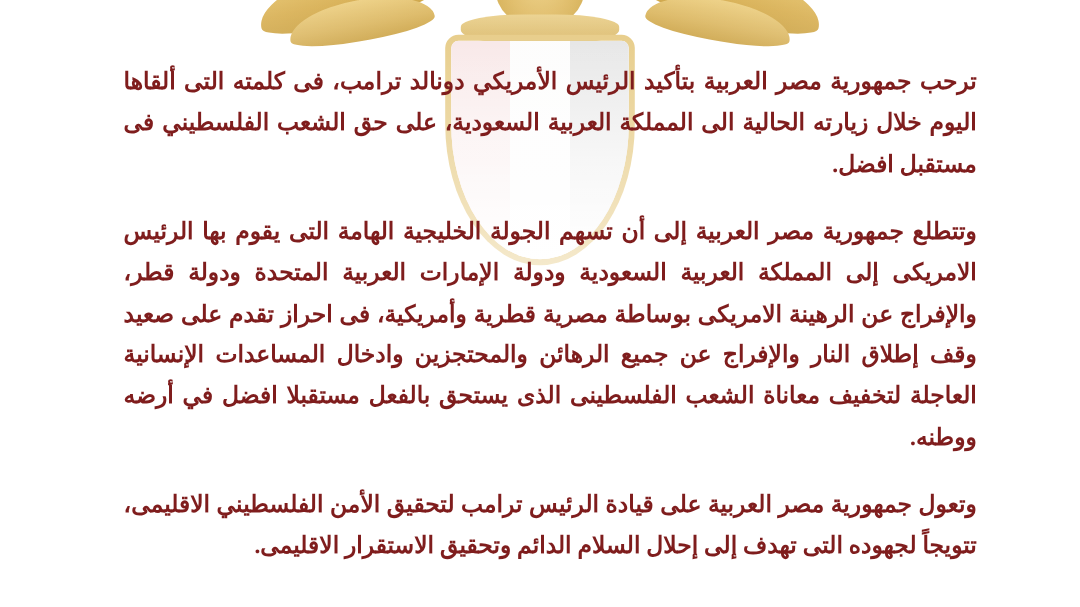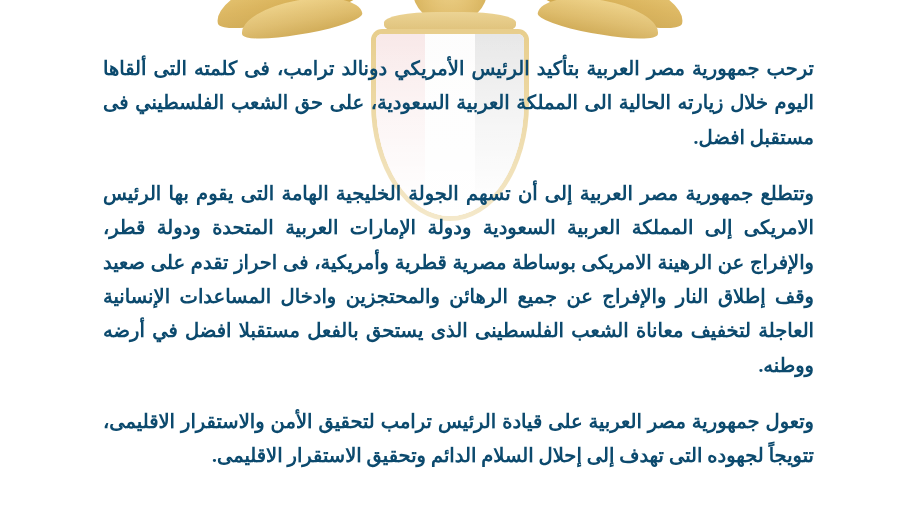--- a/index.html
+++ b/index.html
@@ -131,21 +131,21 @@
     right: 86px;
     left: 86px;
     z-index: 5;
   }
 
   .para {
     font-family: "Liberation Serif", serif;
     font-weight: bold;
     font-size: 19.5px;
     line-height: 1.76;
-    color: #0c4a6e;
+    color: #7f1d1d;
     text-align: justify;
     text-align-last: right;
     margin: 0 0 22px 17px;
     letter-spacing: 0;
   }
   .para:last-child { margin-bottom: 0; }
 </style>
 </head>
 <body>
 
@@ -165,16 +165,16 @@
         <div class="stripe s-black"></div>
         <div class="shield-fade"></div>
       </div>
     </div>
     <div class="emblem-wash"></div>
   </div>
 
   <div class="content">
     <p class="para">ترحب جمهورية مصر العربية بتأكيد الرئيس الأمريكي دونالد ترامب، فى كلمته التى ألقاها اليوم خلال زيارته الحالية الى المملكة العربية السعودية، على حق الشعب الفلسطيني فى مستقبل افضل.</p>
     <p class="para">وتتطلع جمهورية مصر العربية إلى أن تسهم الجولة الخليجية الهامة التى يقوم بها الرئيس الامريكى إلى المملكة العربية السعودية ودولة الإمارات العربية المتحدة ودولة قطر، والإفراج عن الرهينة الامريكى بوساطة مصرية قطرية وأمريكية، فى احراز تقدم على صعيد وقف إطلاق النار والإفراج عن جميع الرهائن والمحتجزين وادخال المساعدات الإنسانية العاجلة لتخفيف معاناة الشعب الفلسطينى الذى يستحق بالفعل مستقبلا افضل في أرضه ووطنه.</p>
-    <p class="para">وتعول جمهورية مصر العربية على قيادة الرئيس ترامب لتحقيق الأمن والاستقرار الاقليمى، تتويجاً لجهوده التى تهدف إلى إحلال السلام الدائم وتحقيق الاستقرار الاقليمى.</p>
+    <p class="para">وتعول جمهورية مصر العربية على قيادة الرئيس ترامب لتحقيق الأمن الفلسطيني الاقليمى، تتويجاً لجهوده التى تهدف إلى إحلال السلام الدائم وتحقيق الاستقرار الاقليمى.</p>
   </div>
 
 </div>
 
 </body></html>

